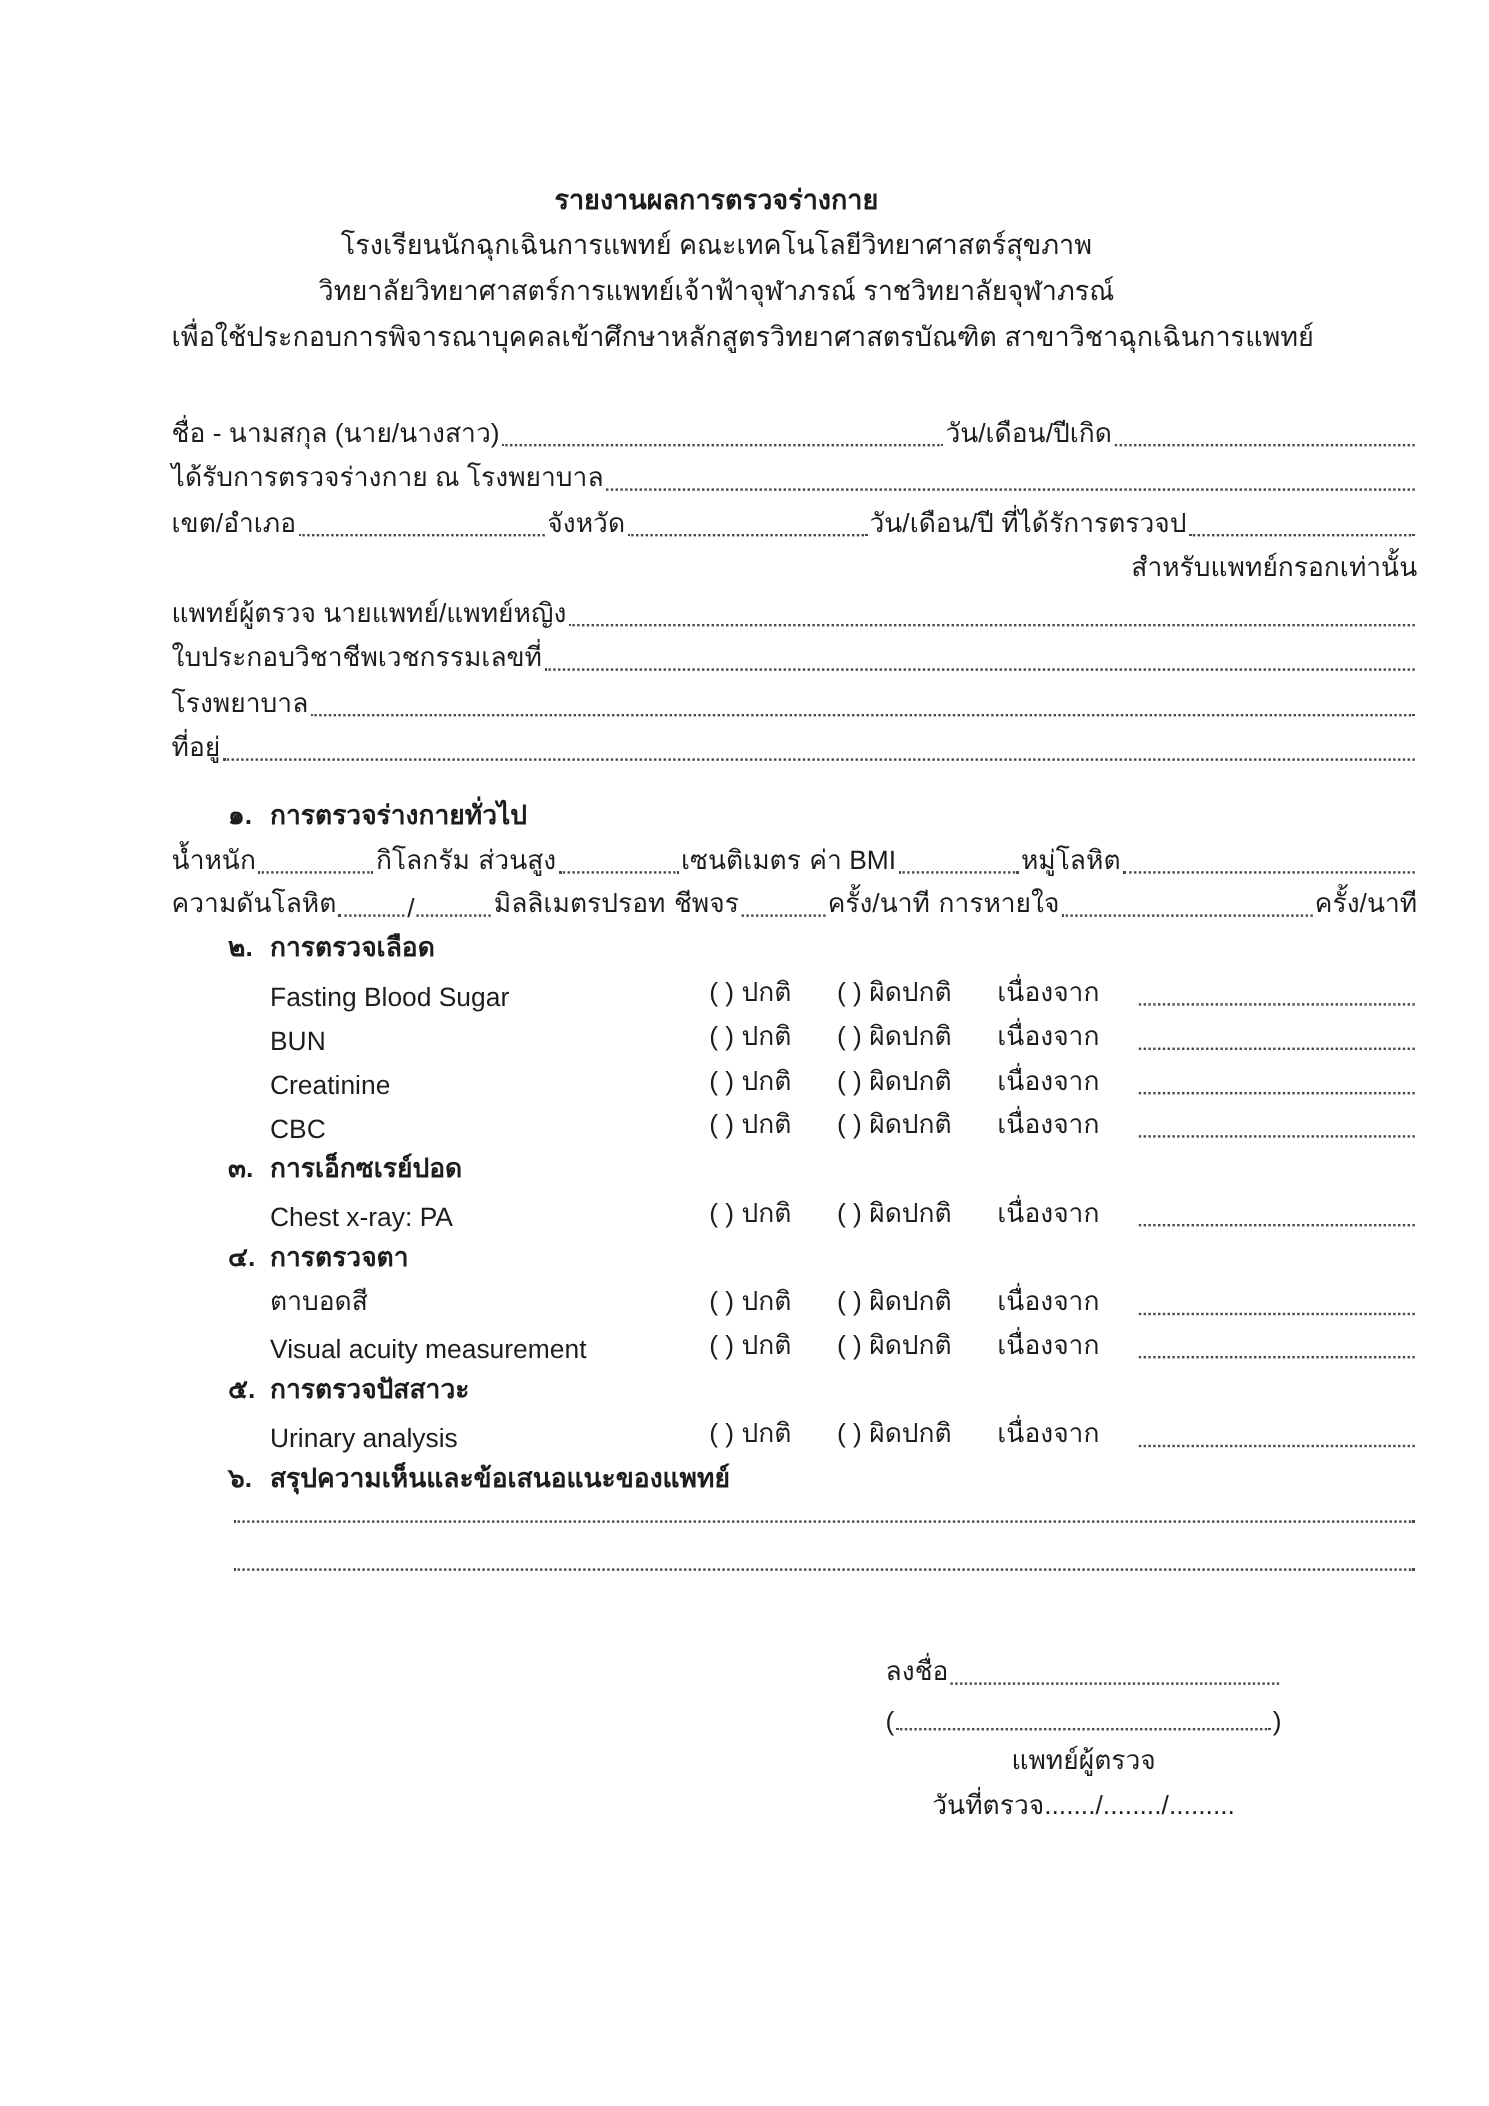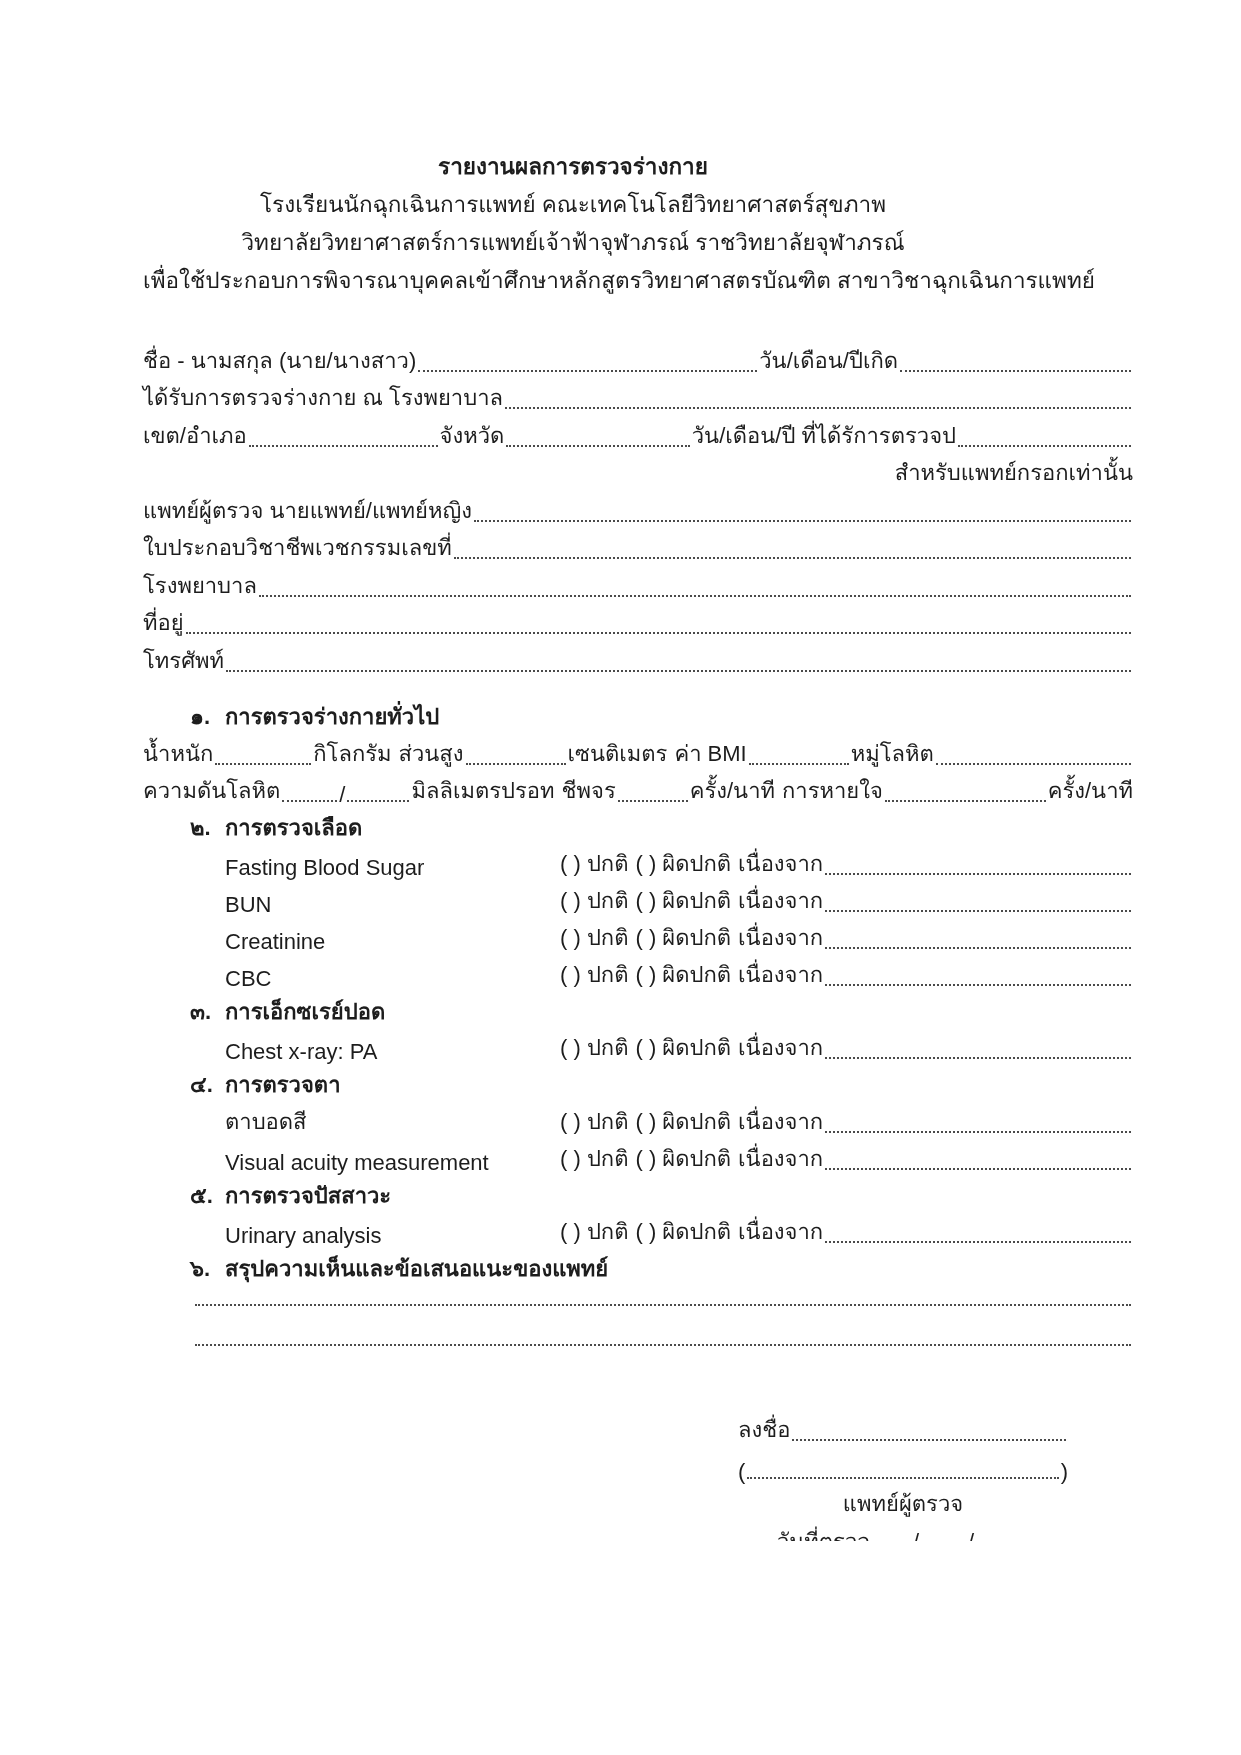--- a/index.html
+++ b/index.html
@@ -1,39 +1,39 @@
 <!DOCTYPE html>
 <html><head>
 <meta charset="utf-8">
 <style>
   * { margin:0; padding:0; box-sizing:border-box; }
   html,body { background:#ffffff; }
   .page {
     width:1241px; height:1541px; background:#fff; color:#1d1d1d;
     font-family:"Liberation Sans","DejaVu Sans",sans-serif;
-    font-size:22px; padding:148px 108px 0 143px; overflow:hidden; position:relative;
+    font-size:22px; padding:148px 60px 0 143px; overflow:hidden; position:relative;
   }
   
   .doc-header { text-align:center; padding-right:130px; font-size:22.5px; }
   .doc-header .line { height:38px; line-height:38px; white-space:nowrap; }
   .doc-title { font-weight:700; }
   
   .row { display:flex; align-items:flex-end; height:37.5px; }
   .lbl { white-space:nowrap; }
   .gap { margin-left:7px; }
   .dots { flex:1 1 auto; border-bottom:2px dotted #4a4a4a; margin:0 2px 6px 2px; min-width:14px; }
   .dots.fx { flex-grow:0; flex-shrink:0; }
   .b { font-weight:400;justify-content:flex-end; }
   .fields { margin-top:40px; }
   
   .sections { margin-top:20px; }
   .sec-head { display:flex; align-items:flex-end; height:36.8px; font-weight:700; padding-left:47px; }
   .sec-num { width:35px; flex:0 0 35px; }
   .sec-row { display:flex; align-items:flex-end; height:36.8px; }
-  .exam-row { padding-left:82px; }
+  .exam-row { padding-left:82px;gap:31px; }
   .item-label { flex:0 0 335px; white-space:nowrap; }
   .ans-row { display:flex; align-items:flex-end; height:40px; padding-left:50px; }
   .ans-wrap { margin-top:-14px; }
   
   .sig { margin-left:595px; width:330px; margin-top:57px; }
   .sig .row { height:38px; }
   .sig .center { height:38px; line-height:38px; text-align:center; white-space:nowrap; }
   .paren { white-space:nowrap; }
 </style>
 </head>
@@ -78,24 +78,20 @@
     <div class="row">
       <span class="lbl">ใบประกอบวิชาชีพเวชกรรมเลขที่</span>
       <span class="dots"></span>
     </div>
     <div class="row">
       <span class="lbl">โรงพยาบาล</span>
       <span class="dots"></span>
     </div>
     <div class="row">
       <span class="lbl">ที่อยู่</span>
-      <span class="dots"></span>
-    </div>
-    <div class="row">
-      <span class="lbl">โทรศัพท์</span>
       <span class="dots"></span>
     </div>
   </div>
 
   <div class="sections">
 
     <div class="sec-head">
       <span class="sec-num">๑.</span>
       <span>การตรวจร่างกายทั่วไป</span>
     </div>

